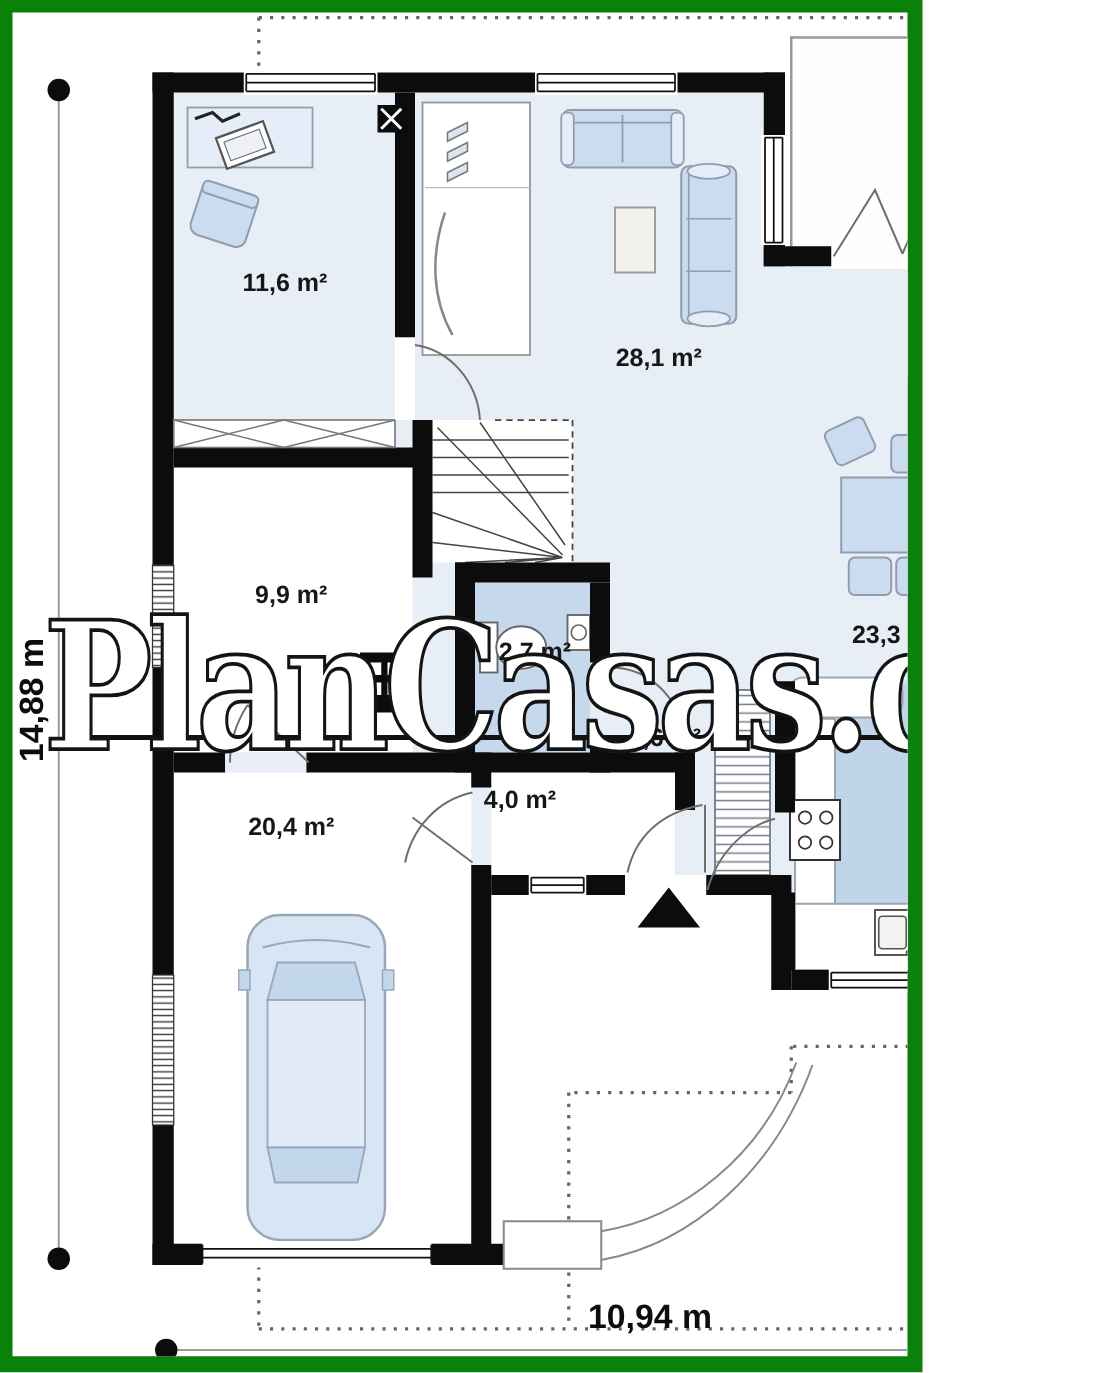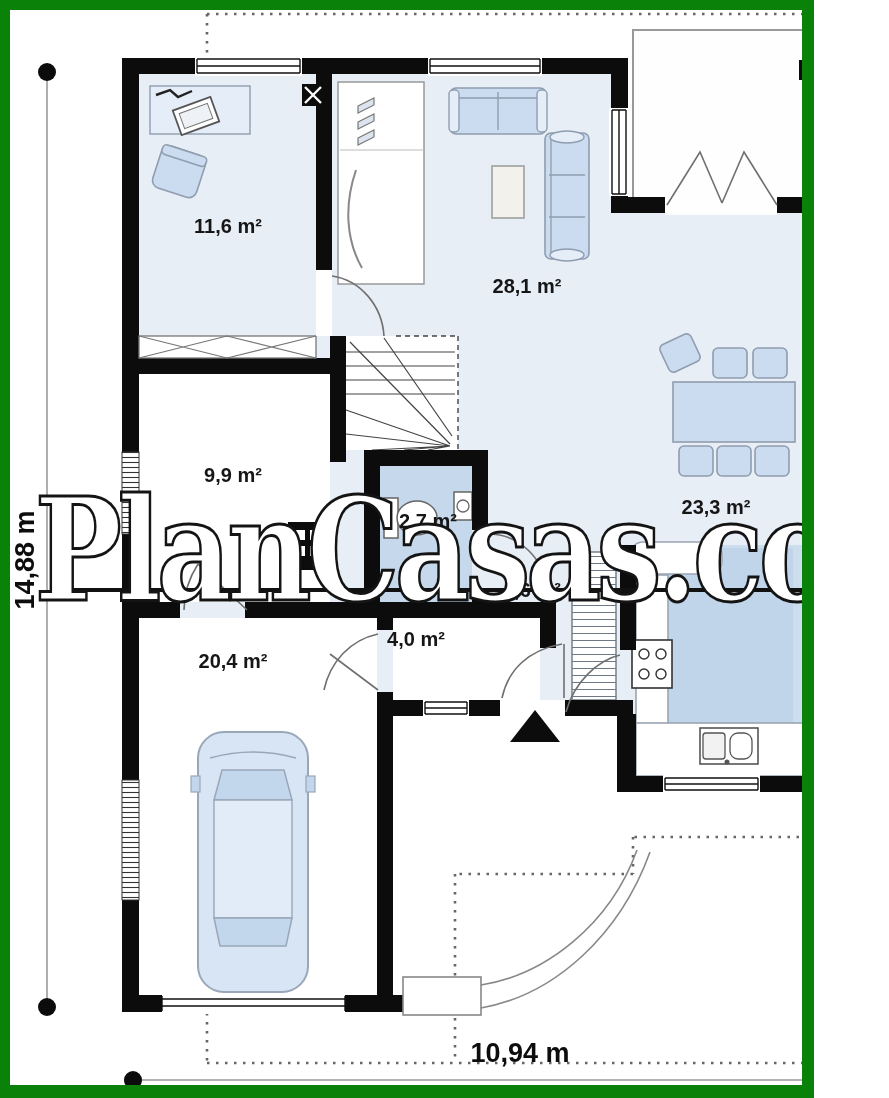--- a/index.html
+++ b/index.html
@@ -1,18 +1,18 @@
 <!DOCTYPE html>
 <html><head>
 <meta charset="utf-8">
 <style>
   html,body{margin:0;padding:0;background:#ffffff;}
   #canvas{
     position:relative;
-    width:814px;height:1098px;
+    width:738px;height:1098px;
     box-sizing:border-box;
     border-style:solid;
     border-color:#0a820a;
     border-width:10px 12px 13px 10px;
     background:#ffffff;
     overflow:hidden;
     font-family:"Liberation Sans", sans-serif;
   }
   #plan-svg{position:absolute;left:-10px;top:-10px;z-index:1;}
   .room-label{

